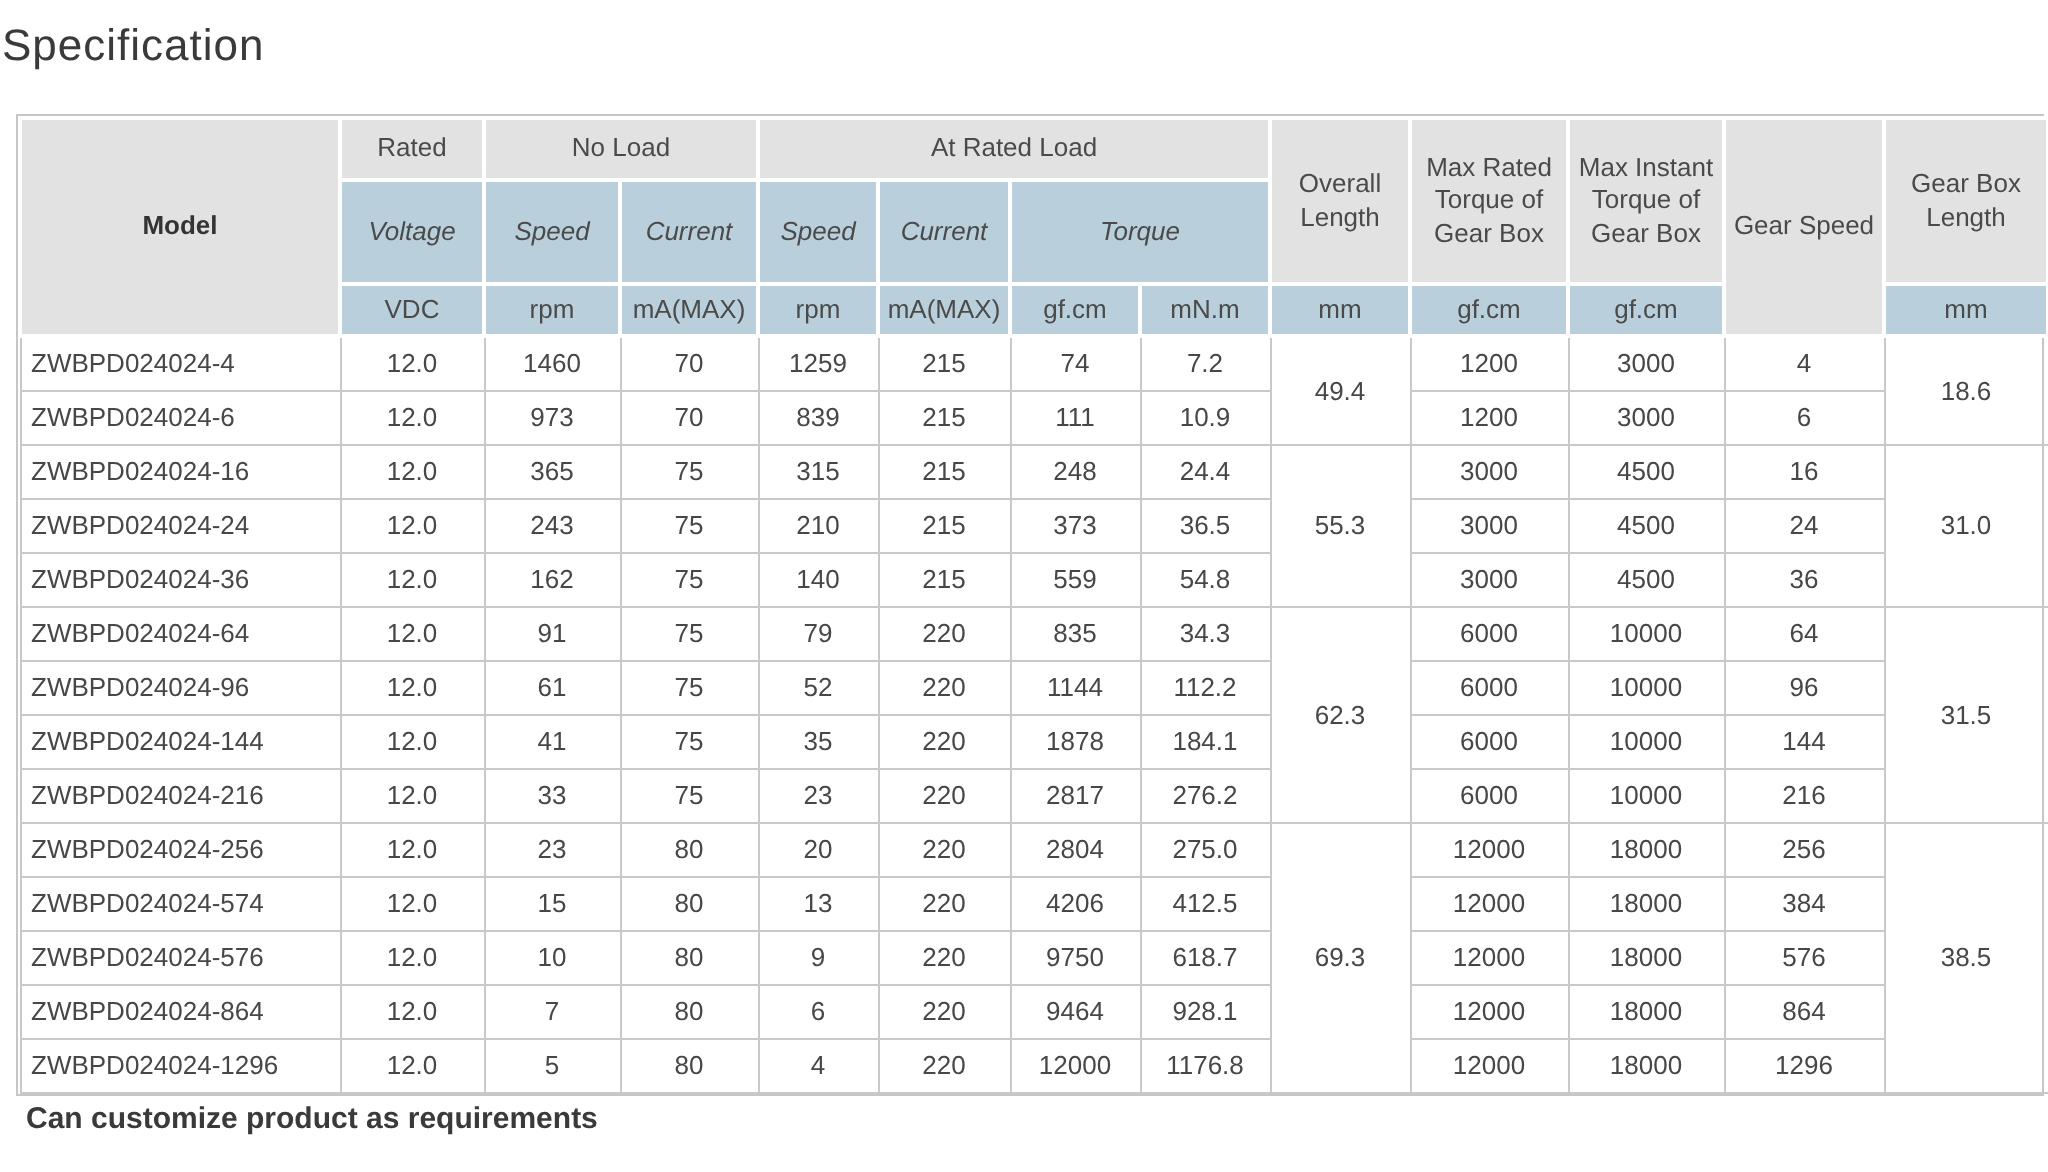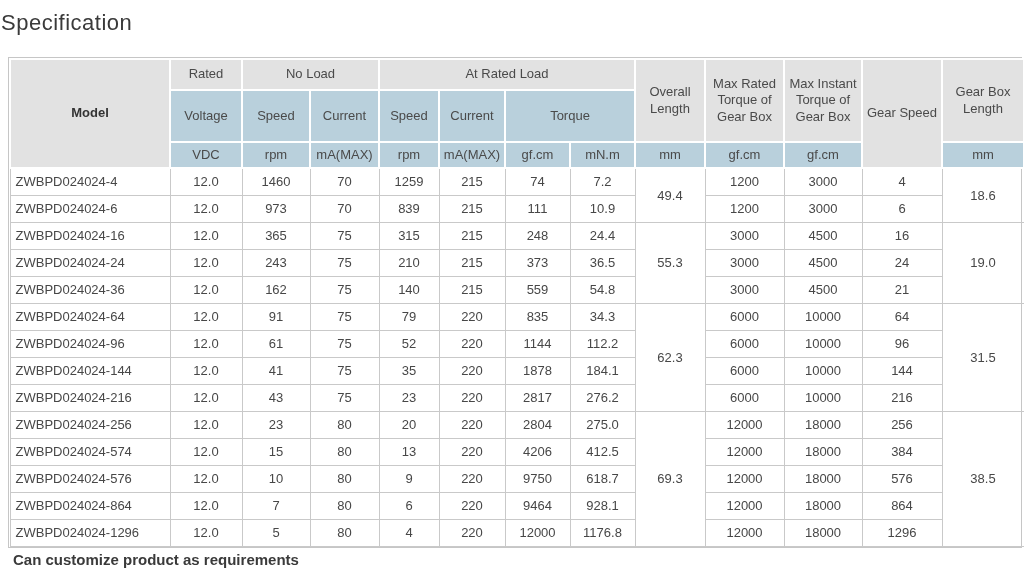--- a/index.html
+++ b/index.html
@@ -43,21 +43,21 @@
     border: 2px solid #ffffff;
     padding: 0 2px;
     text-align: center;
     vertical-align: middle;
     line-height: 1.25;
   }
   th.gray { background: var(--header-gray); }
   th.blue { background: var(--header-blue); }
   th.model-th { font-weight: 700; color: #333333; }
   tr.h1 { height: 31px; }
-  tr.h2 { height: 52px; }
+  tr.h2 { height: 52px; font-style: italic; }
   tr.h3 { height: 26px; }
   tbody tr { height: 27px; }
   td {
     font-size: 13px;
     color: var(--text-cell);
     border: 1px solid var(--data-border);
     text-align: center;
     vertical-align: middle;
     padding: 0;
   }
@@ -161,21 +161,21 @@
             <td>365</td>
             <td>75</td>
             <td>315</td>
             <td>215</td>
             <td>248</td>
             <td>24.4</td>
             <td rowspan="3">55.3</td>
             <td>3000</td>
             <td>4500</td>
             <td>16</td>
-            <td rowspan="3">19.0</td>
+            <td rowspan="3">31.0</td>
           </tr>
           <tr>
             <td class="model">ZWBPD024024-24</td>
             <td>12.0</td>
             <td>243</td>
             <td>75</td>
             <td>210</td>
             <td>215</td>
             <td>373</td>
             <td>36.5</td>
@@ -187,21 +187,21 @@
             <td class="model">ZWBPD024024-36</td>
             <td>12.0</td>
             <td>162</td>
             <td>75</td>
             <td>140</td>
             <td>215</td>
             <td>559</td>
             <td>54.8</td>
             <td>3000</td>
             <td>4500</td>
-            <td>21</td>
+            <td>36</td>
           </tr>
           <tr>
             <td class="model">ZWBPD024024-64</td>
             <td>12.0</td>
             <td>91</td>
             <td>75</td>
             <td>79</td>
             <td>220</td>
             <td>835</td>
             <td>34.3</td>
@@ -233,21 +233,21 @@
             <td>220</td>
             <td>1878</td>
             <td>184.1</td>
             <td>6000</td>
             <td>10000</td>
             <td>144</td>
           </tr>
           <tr>
             <td class="model">ZWBPD024024-216</td>
             <td>12.0</td>
-            <td>43</td>
+            <td>33</td>
             <td>75</td>
             <td>23</td>
             <td>220</td>
             <td>2817</td>
             <td>276.2</td>
             <td>6000</td>
             <td>10000</td>
             <td>216</td>
           </tr>
           <tr>

